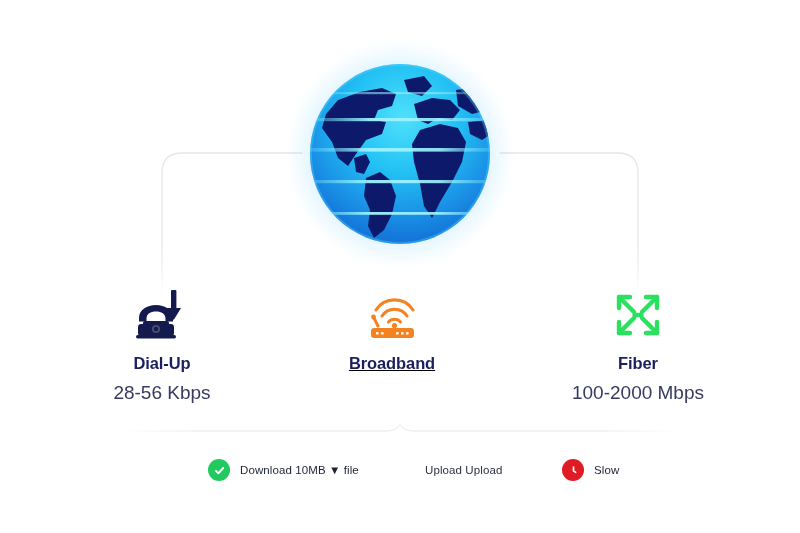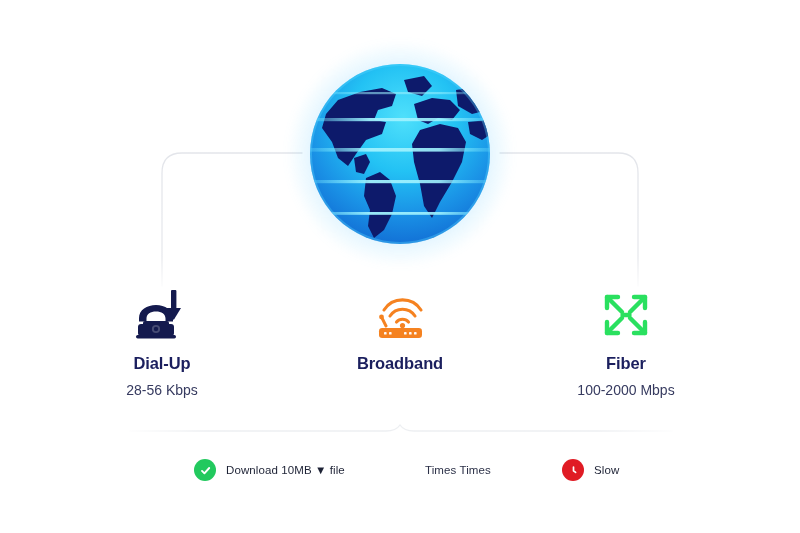--- a/index.html
+++ b/index.html
@@ -56,39 +56,39 @@
     top: 0;
   }
 
   
   .col {
     position: absolute;
     width: 200px;
     text-align: center;
   }
   .col-dialup    { left: 62px;  top: 286px; }
-  .col-broadband { left: 300px; top: 286px; }
-  .col-fiber     { left: 526px; top: 286px; }
+  .col-broadband { left: 292px; top: 286px; text-decoration: underline; }
+  .col-fiber     { left: 538px; top: 286px; }
 
   .icon-slot {
     height: 58px;
     display: flex;
     align-items: center;
     justify-content: center;
   }
   .node-title {
     margin-top: 10px;
     font-size: 16.5px;
     font-weight: bold;
     letter-spacing: -0.1px;
     color: #1b1f5e;
   }
   .node-sub {
     margin-top: 9px;
-    font-size: 14px;
+    font-size: 19px;
     font-weight: 400;
     color: #252a52;
     opacity: 0.92;
   }
 
   
   .bracket {
     position: absolute;
     left: 0;
     top: 0;
@@ -101,21 +101,21 @@
     top: 452px;
     width: 800px;
     height: 36px;
   }
   .legend-item {
     position: absolute;
     display: flex;
     align-items: center;
     height: 36px;
   }
-  .legend-a { left: 194px; justify-content: space-between; }
+  .legend-a { left: 208px; justify-content: space-between; }
   .legend-b { left: 425px; }
   .legend-c { left: 562px; }
 
   .badge {
     width: 22px;
     height: 22px;
     border-radius: 50%;
     flex: 0 0 auto;
     display: flex;
     align-items: center;
@@ -319,21 +319,21 @@
     <div class="legend-item legend-a">
       <span class="badge badge-green">
         <svg width="13" height="13" viewBox="0 0 13 13">
           <path d="M3 6.9 L5.4 9.3 L10.2 4" fill="none" stroke="#ffffff" stroke-width="1.9" stroke-linecap="round" stroke-linejoin="round"></path>
         </svg>
       </span>
       <span class="legend-text">Download  10MB ▼ file</span>
     </div>
 
     <div class="legend-item legend-b">
-      <span class="legend-text plain">Times  Times</span>
+      <span class="legend-text plain">Upload  Upload</span>
     </div>
 
     <div class="legend-item legend-c">
       <span class="badge badge-red">
         <svg width="13" height="13" viewBox="0 0 13 13">
           <path d="M6.5 3.1 L6.5 6.8 L8.6 8.4" fill="none" stroke="#ffffff" stroke-width="1.7" stroke-linecap="round" stroke-linejoin="round"></path>
         </svg>
       </span>
       <span class="legend-text">Slow</span>
     </div>

